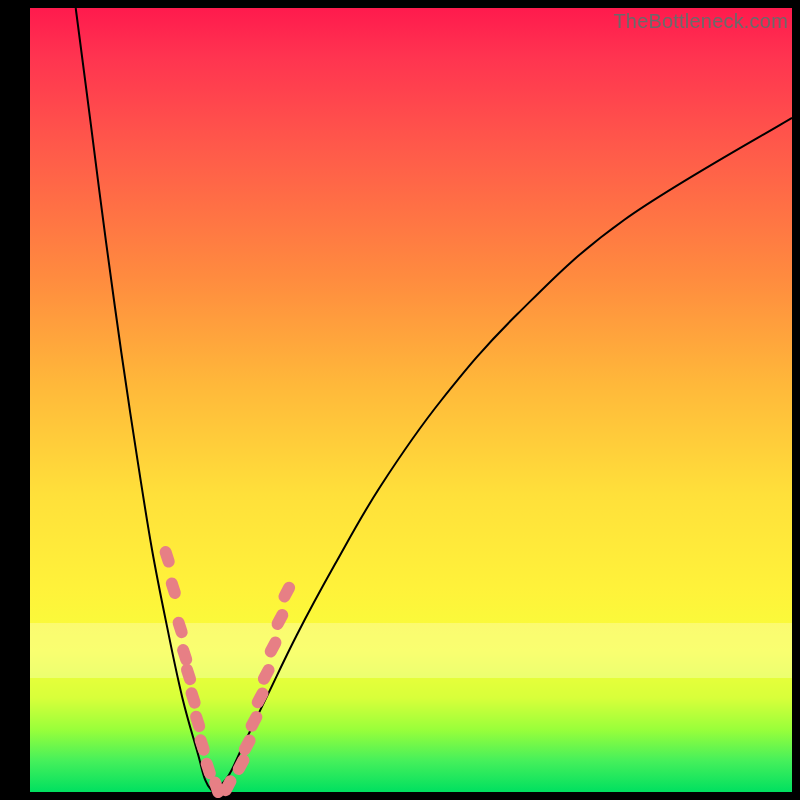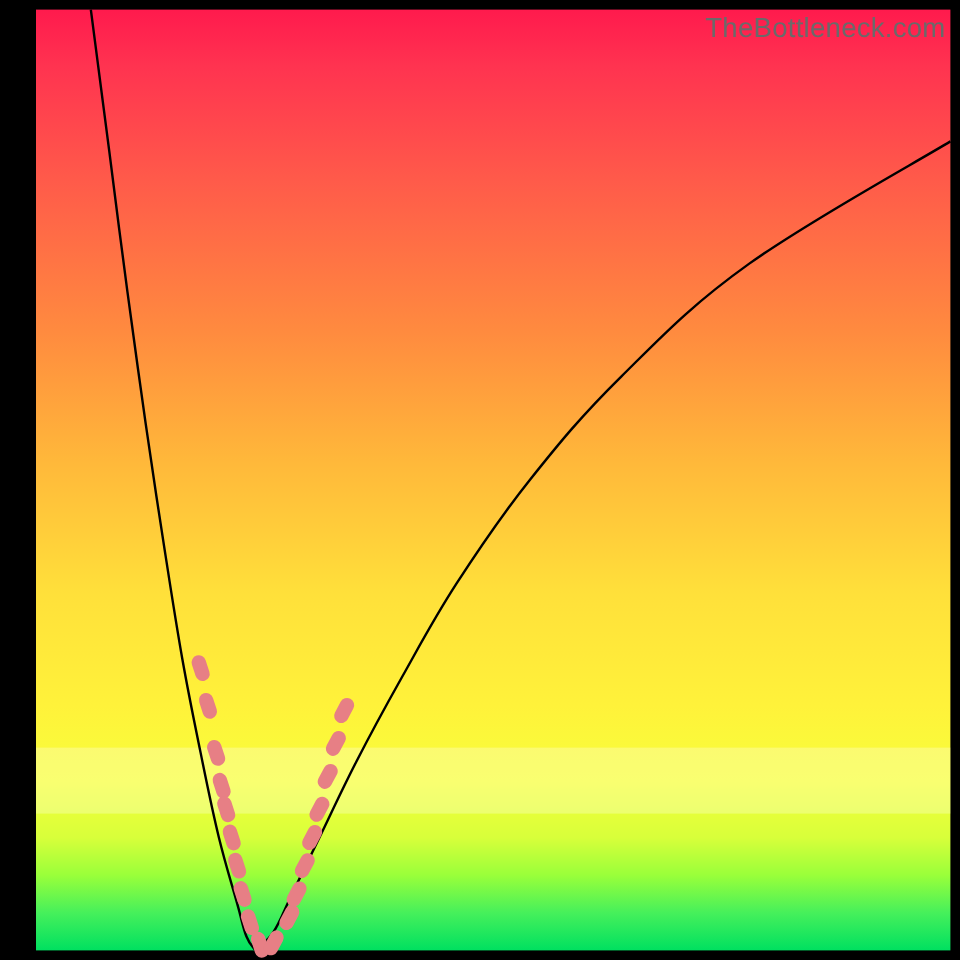--- a/index.html
+++ b/index.html
@@ -48,21 +48,21 @@
     top: 78.5%;
     height: 7%;
     background: rgba(255,255,255,0.28);
     pointer-events: none;
   }
   .watermark {
     position: absolute;
     top: 10px;
     right: 12px;
     color: #6a6a6a;
-    font-size: 23px;
+    font-size: 20px;
     font-weight: 500;
     letter-spacing: 0.2px;
     pointer-events: none;
     user-select: none;
   }
   svg.curves {
     position: absolute;
     left: 0;
     top: 0;
     width: 100%;

